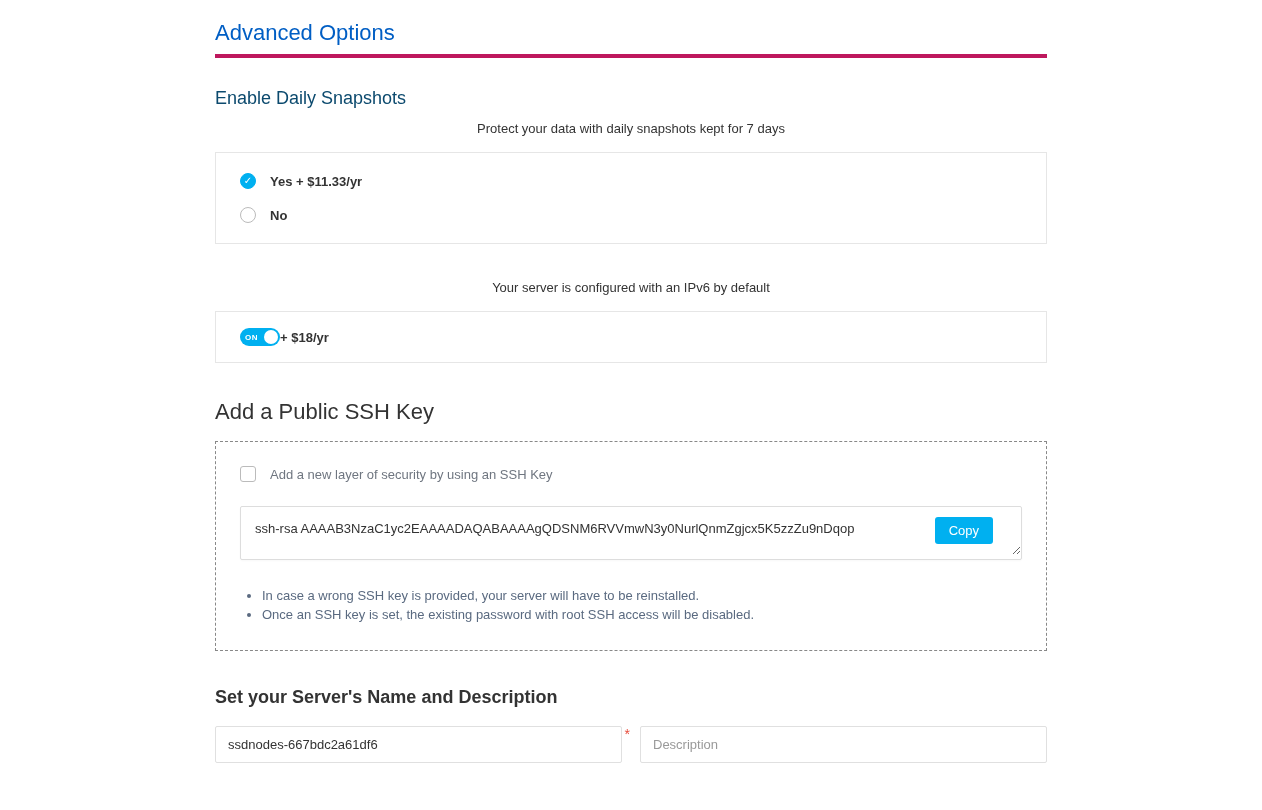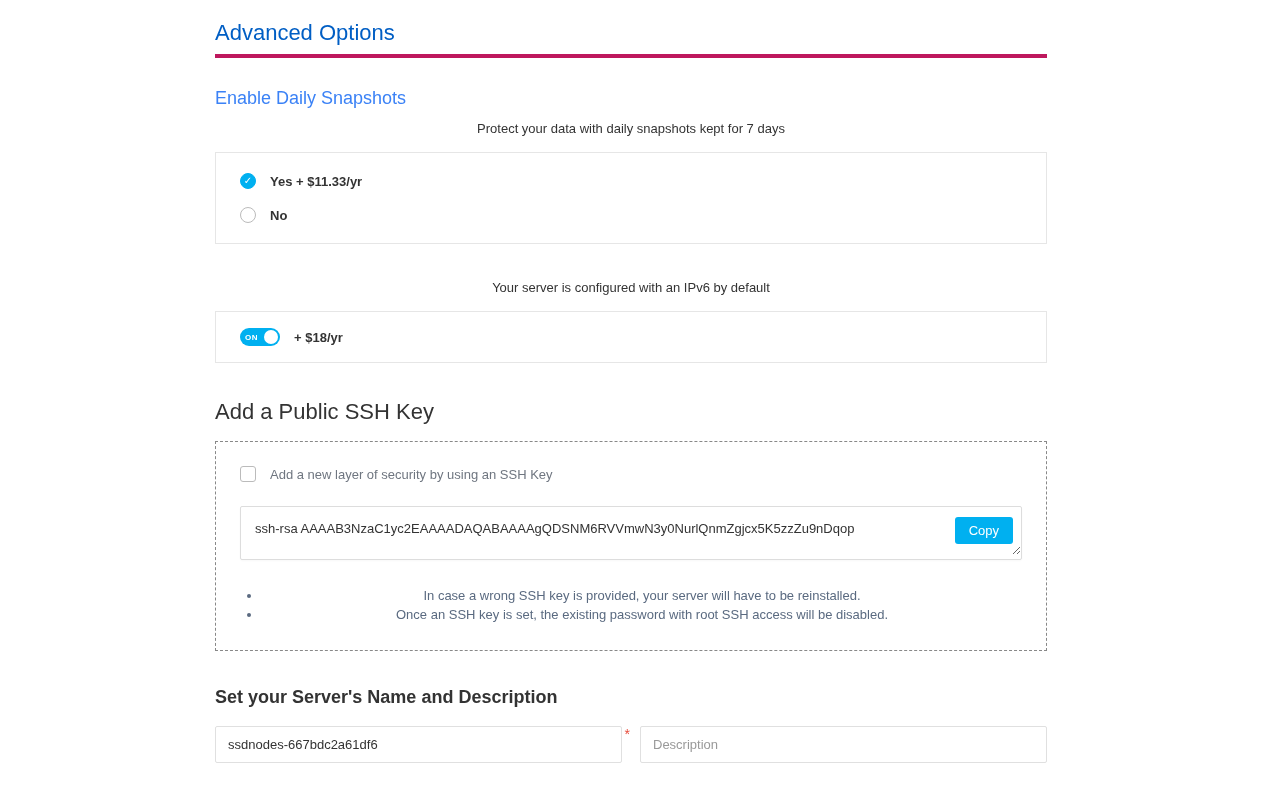--- a/index.html
+++ b/index.html
@@ -17,21 +17,21 @@
       color: #005ec4;
       font-size: 22px;
       font-weight: 400;
       padding-bottom: 8px;
       border-bottom: 4px solid #be185d;
       margin-bottom: 30px;
     }
     .section-title {
       font-size: 18px;
       font-weight: 500;
-      color: #3b82f6;
+      color: #0c4a6e;
       margin-bottom: 12px;
     }
     .section-sub {
       font-size: 13px;
       color: #333;
       margin-bottom: 16px;
       text-align: center;
     }
     .option-box {
       border: 1px solid #e6e6e6;
@@ -66,21 +66,20 @@
       line-height: 1;
     }
     .radio-label {
       font-size: 13px;
       font-weight: 600;
       color: #333;
     }
     .toggle-row {
       display: flex;
       align-items: center;
-      gap: 14px;
     }
     .toggle {
       width: 40px;
       height: 18px;
       border-radius: 9px;
       background: #00b0f0;
       position: relative;
       display: flex;
       align-items: center;
       cursor: pointer;
@@ -154,39 +153,38 @@
       color: #333;
       resize: vertical;
       min-height: 48px;
       font-family: inherit;
       outline: none;
       background: transparent;
     }
     .copy-btn {
       position: absolute;
       top: 10px;
-      right: 8px;
+      right: 28px;
       background: #00b0f0;
       color: #fff;
       border: none;
       border-radius: 3px;
       padding: 6px 14px;
       font-size: 13px;
       cursor: pointer;
     }
     .ssh-notes {
       padding-left: 22px;
     }
     .ssh-notes li {
       font-size: 13px;
       color: #5b6cff;
       color: #5a6a80;
       margin-bottom: 4px;
       list-style: disc;
-      text-align: center;
     }
     .server-name-title {
       font-size: 18px;
       font-weight: 700;
       color: #333;
       margin-bottom: 18px;
     }
     .name-row {
       display: flex;
       gap: 18px;

